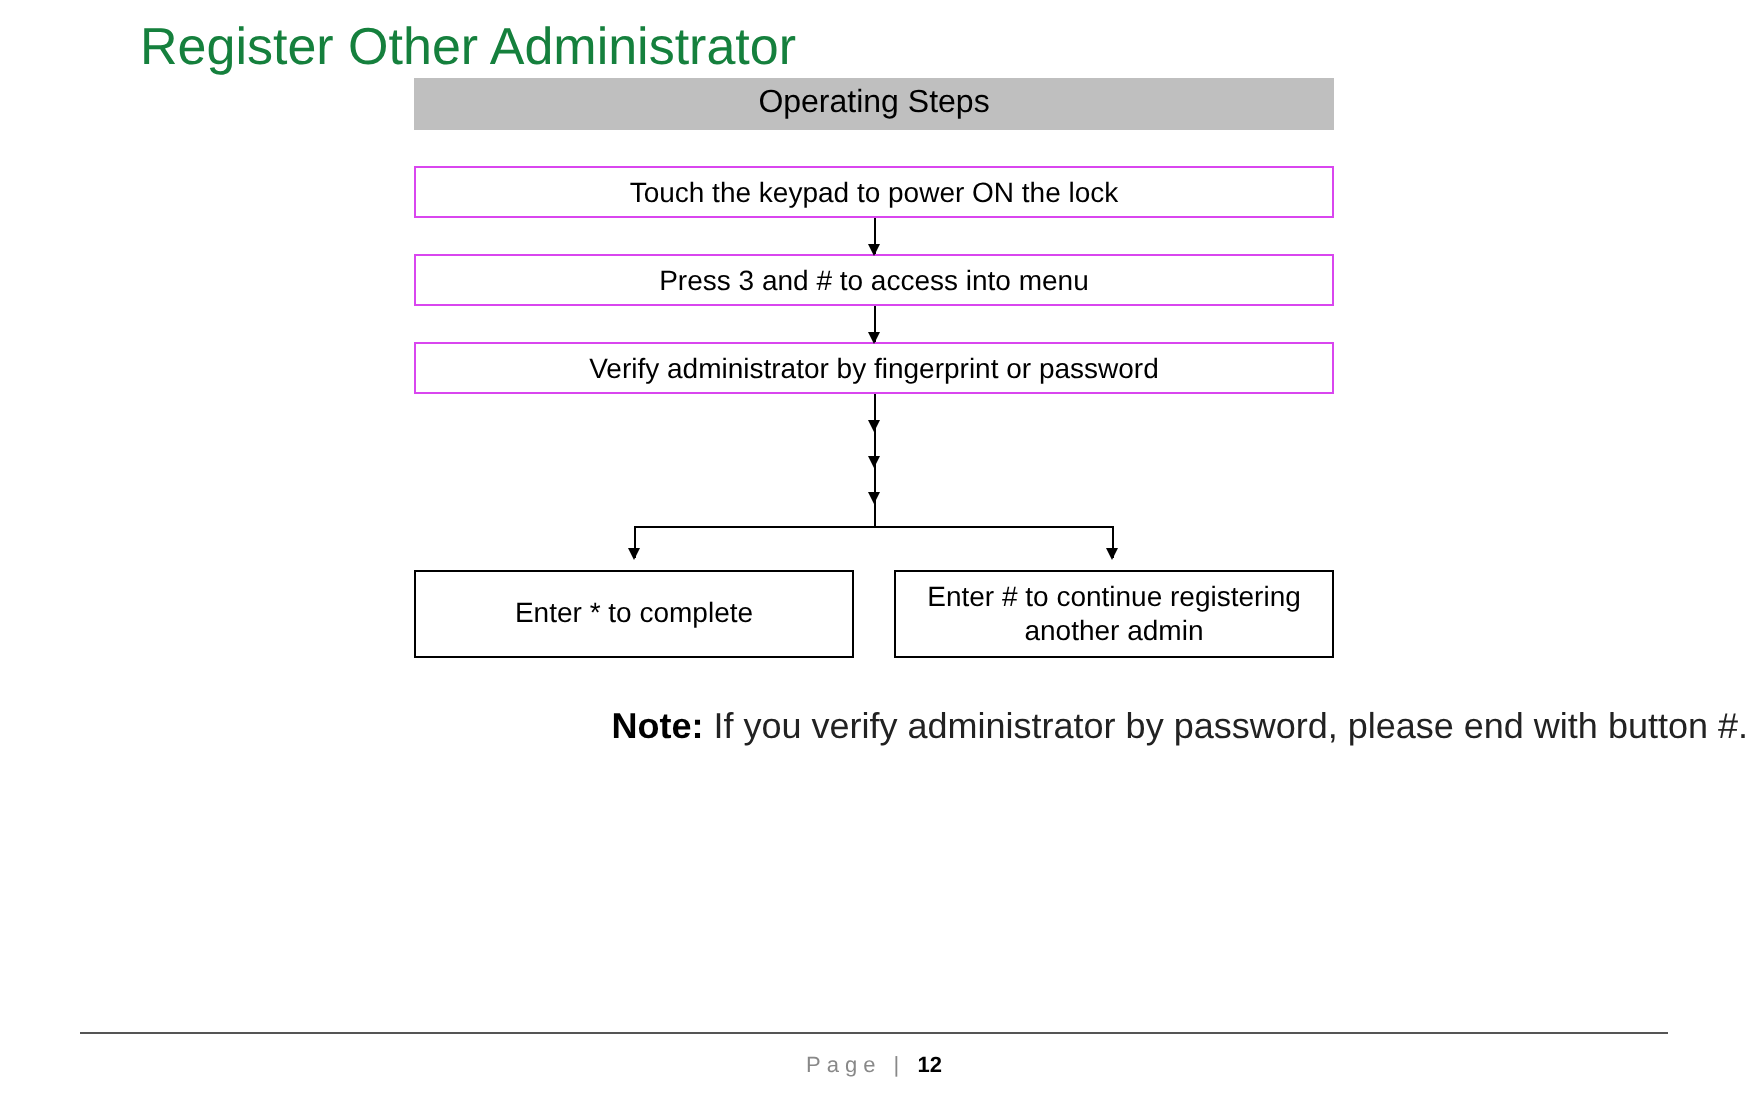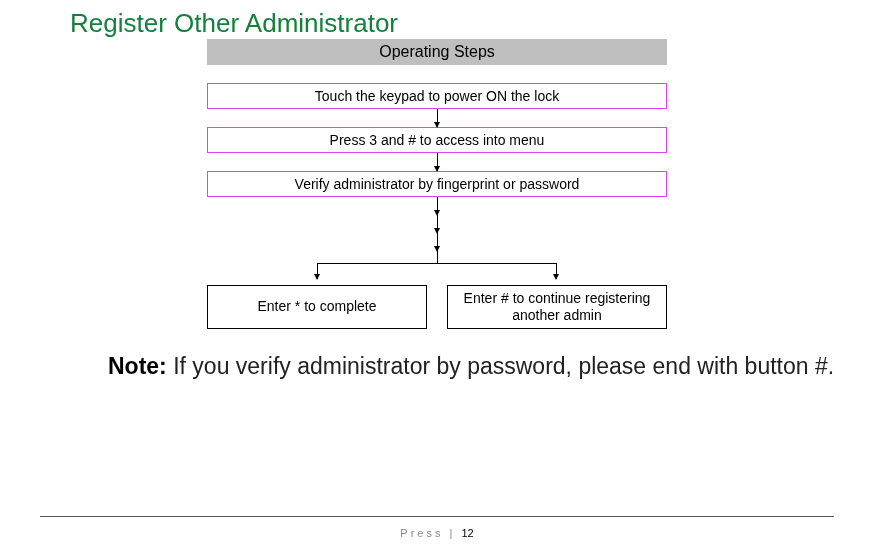--- a/index.html
+++ b/index.html
@@ -102,23 +102,24 @@
       width: 220px;
       padding: 4px 6px;
       display: flex;
       align-items: center;
       justify-content: center;
       background: #fff;
       min-height: 40px;
       line-height: 1.2;
     }
     .note {
-      font-size: 23px;
+      font-size: 18px;
       color: #222;
       padding: 24px 0 0 108px;
+      text-align: right;
     }
     .note-label { font-weight: 600; color: #000; }
     .footer-line {
       position: absolute;
       bottom: 30px;
       left: 40px;
       right: 40px;
       border-top: 1px solid #555;
     }
     .footer-text {
@@ -126,21 +127,21 @@
       bottom: 8px;
       left: 0; right: 0;
       text-align: center;
       font-size: 11px;
       color: #888;
       letter-spacing: 3px;
     }
     .footer-text .num {
       color: #000;
       letter-spacing: 0;
-      font-weight: 400;
+      font-weight: 700;
     }
   </style>
 </head>
 <body>
 
 <div class="page-title">Register Other Administrator</div>
 
 <div class="diagram">
   <div class="header-bar">Operating Steps</div>
   <div class="gap"></div>
@@ -171,14 +172,14 @@
     <div class="branch-box">Enter # to continue registering another admin</div>
   </div>
 </div>
 
 <div class="note">
   <span class="note-label">Note:</span><span> If you verify administrator by password, please end with button #.</span>
 </div>
 
 <div class="footer-line"></div>
 <div class="footer-text">
-  <span>Press</span><span> | </span><span class="num">12</span>
+  <span>Page</span><span> | </span><span class="num">12</span>
 </div>
 
 </body></html>

